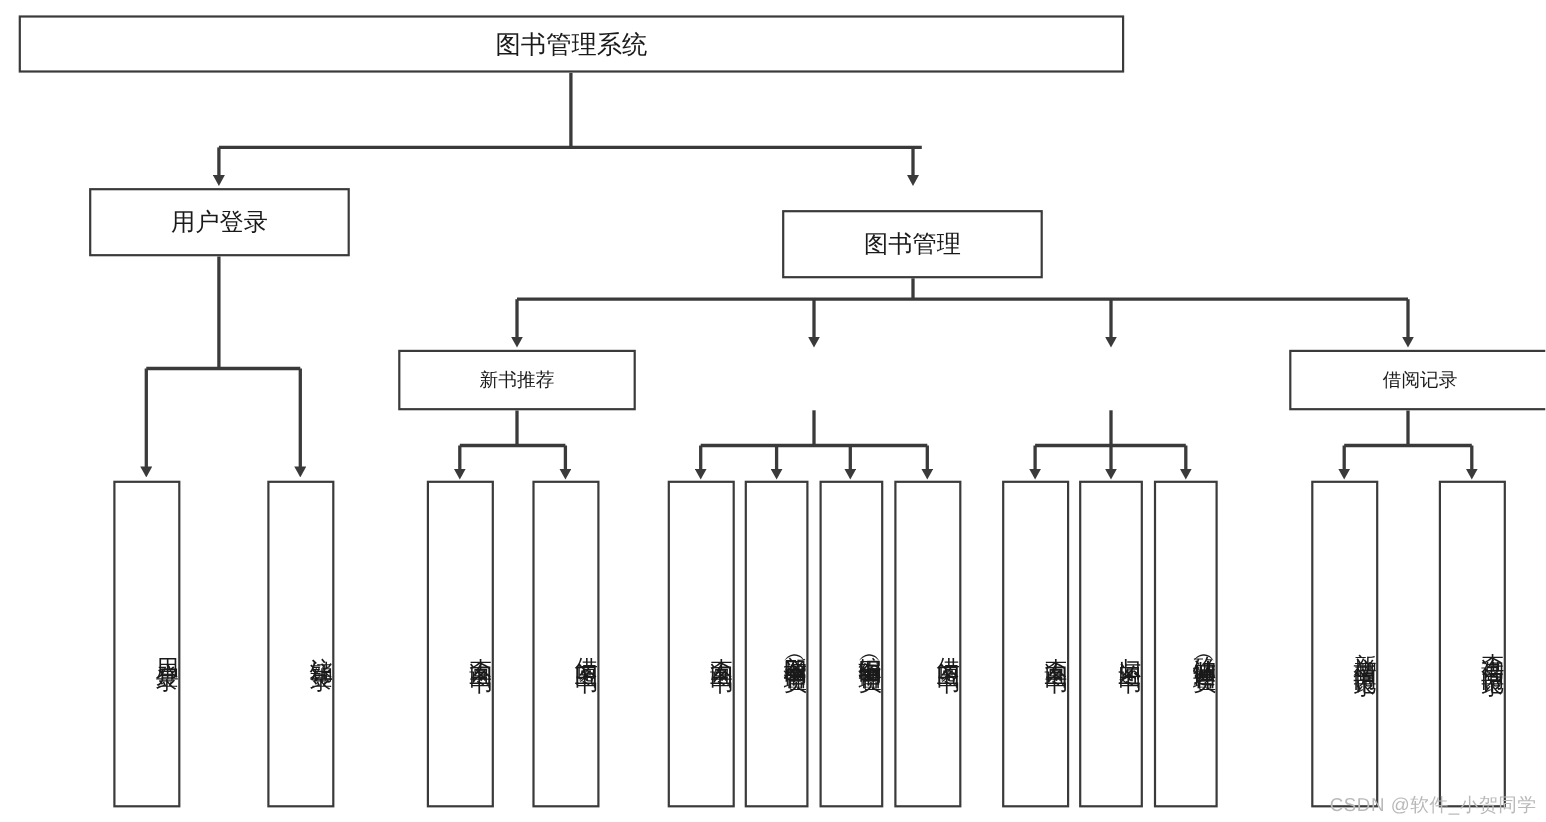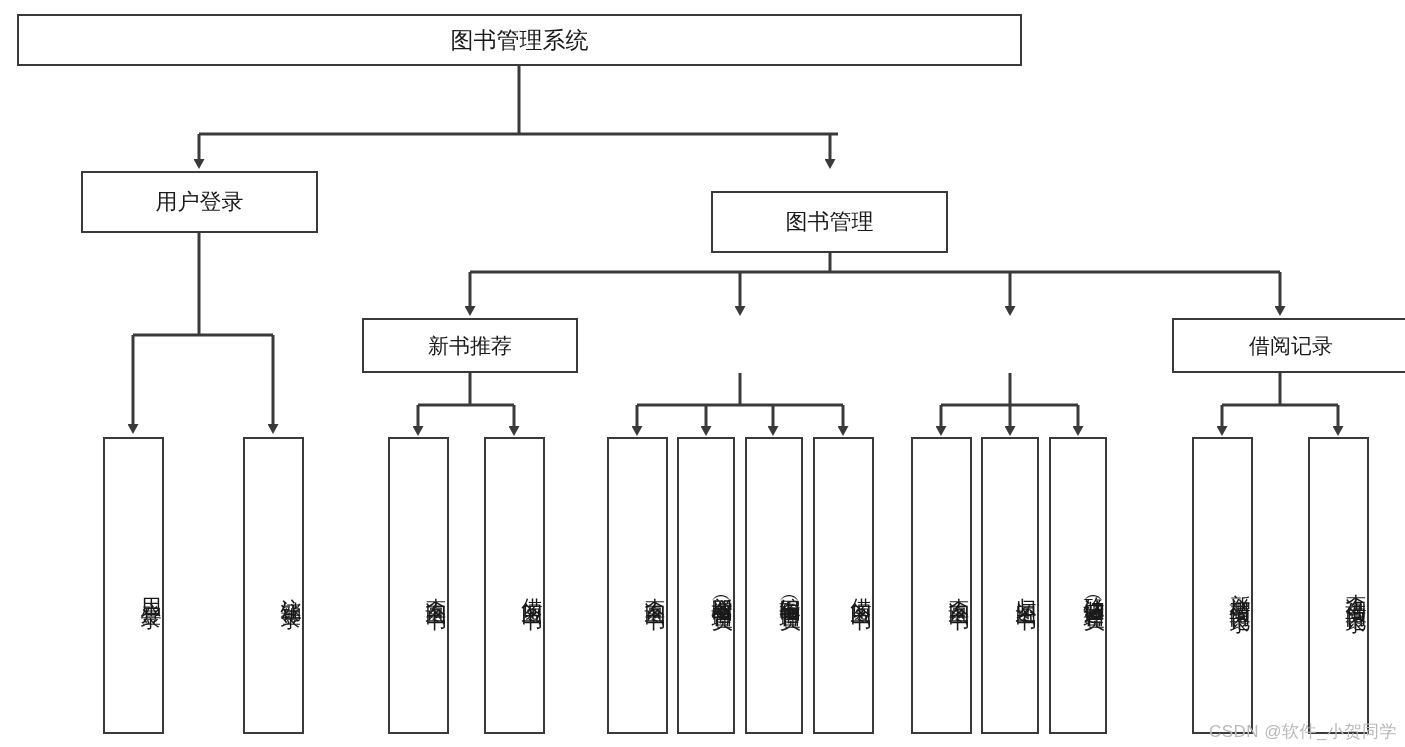--- a/index.html
+++ b/index.html
@@ -27,21 +27,21 @@
     justify-content: center;
     color: #1a1a1a;
   }
   .node.root {
     font-size: 23px;
   }
   .node.lvl2 {
     font-size: 22px;
   }
   .node.lvl3 {
-    font-size: 21px;
+    font-size: 17px;
   }
   .node.leaf {
     font-size: 21px;
     writing-mode: vertical-rl;
     text-orientation: upright;
     letter-spacing: 3px;
     align-items: flex-start;
     justify-content: center;
     padding-top: 6px;
   }

